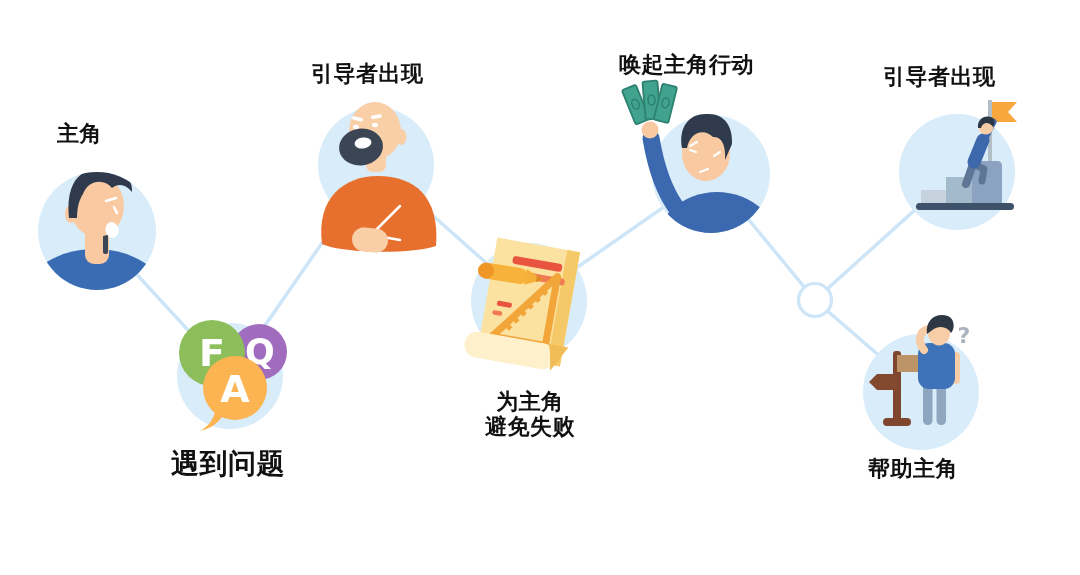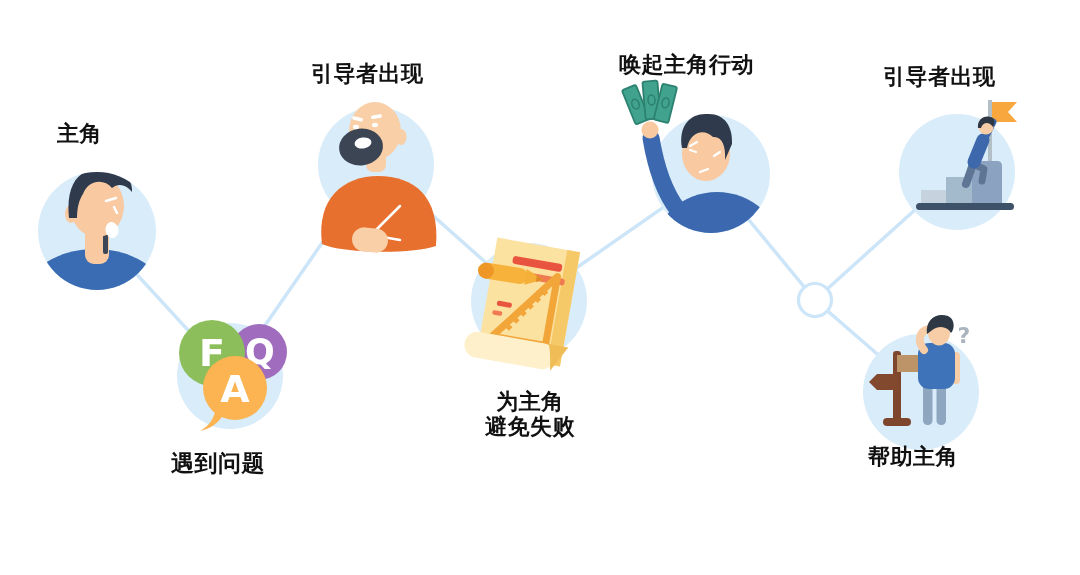--- a/index.html
+++ b/index.html
@@ -162,24 +162,24 @@
         <circle cx="986" cy="127" r="7.5" fill="#f6cda7"></circle>
         <path d="M978,128 C977,118 986,114 993,118 C995,121 995,124 993,127 C989,121 983,122 981,128 Z" fill="#2e3844"></path>
       </g>
     </g>
   </svg>
 
   <div class="lbl" style="left:57px; top:121px;">主角</div>
   <div class="lbl" style="left:311px; top:61px;">引导者出现</div>
   <div class="lbl" style="left:619px; top:52px;">唤起主角行动</div>
   <div class="lbl" style="left:883px; top:64px;">引导者出现</div>
-  <div class="lbl" style="left:171px; top:451px; font-size:23px;">遇到问题</div>
+  <div class="lbl" style="left:171px; top:451px; font-size:28px;">遇到问题</div>
 
   <div class="lbl center" style="left:449px; top:365px; width:162px;margin-top:24px;">
     <div>为主角</div>
     <div>避免失败</div>
   </div>
 
-  <div class="lbl center" style="left:832px; top:444px; width:162px;">
+  <div class="lbl center" style="left:832px; top:456px; width:162px;">
     <div>帮助主角</div>
   </div>
 
 </div>
 
 </body></html>

